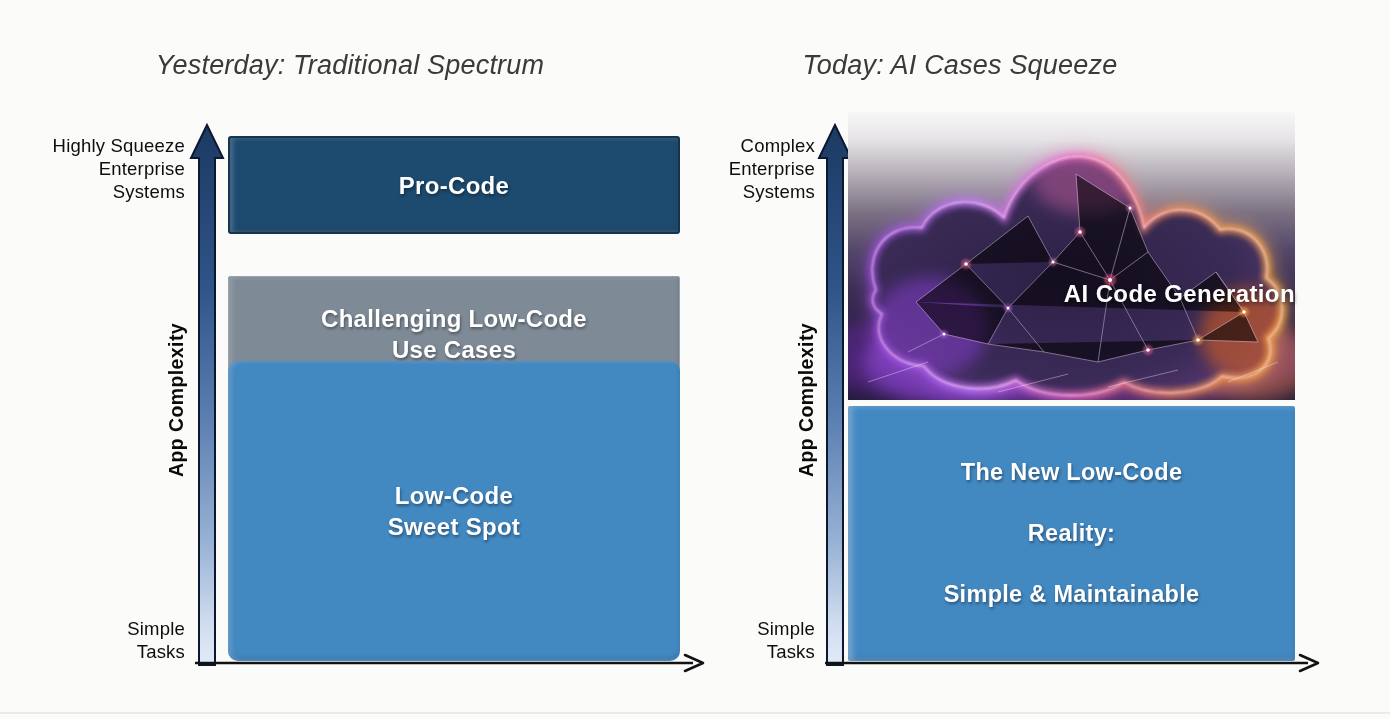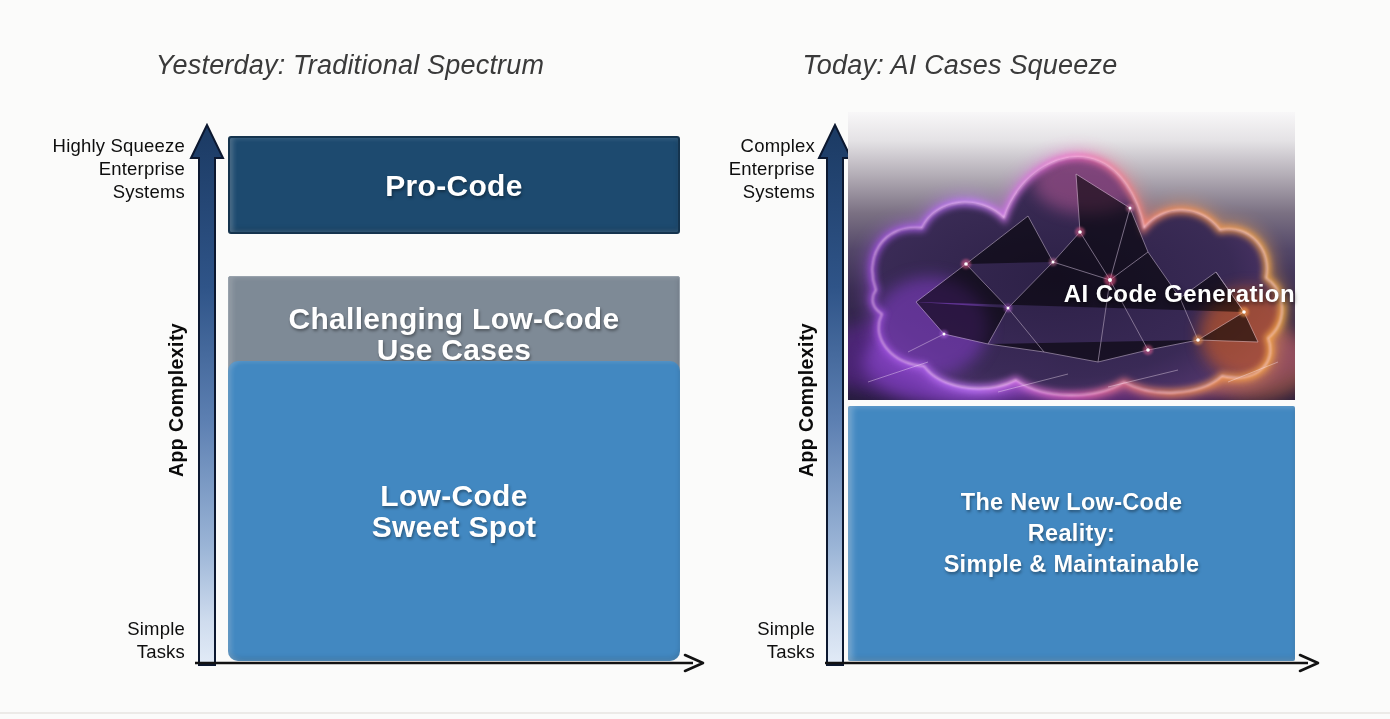--- a/index.html
+++ b/index.html
@@ -19,21 +19,21 @@
   .axis-name {
     position:absolute; font-size:19.5px; font-weight:bold; color:#0a0a0a;
     white-space:nowrap; transform:translate(-50%,-50%) rotate(-90deg);
     letter-spacing:.4px;
   }
   .arrow-svg, .xaxis-svg, .ai-svg { position:absolute; display:block; }
 
   .seg {
     position:absolute; left:228px; width:452px;
     display:flex; flex-direction:column; align-items:center; justify-content:center;
-    color:#fff; font-weight:bold; font-size:30px; line-height:31px;
+    color:#fff; font-weight:bold; font-size:24px; line-height:31px;
     text-align:center; text-shadow:1px 2px 3px rgba(0,0,0,.38);
     letter-spacing:.3px;
     box-shadow: inset 3px 0 5px rgba(255,255,255,.22), inset 0 -3px 5px rgba(0,0,0,.14);
   }
   .seg-pro   { top:136px; height:98px;  border:2px solid #15344e; border-radius:3px; }
   .seg-chal  { top:240px; height:116px; border:1px solid #98a2ac; border-radius:2px;margin-top:36px; }
   .seg-sweet { top:361px; height:300px; border-radius:10px; }
 
   .seg-right {
     position:absolute; left:848px; width:447px; top:406px; height:255px;
@@ -228,20 +228,20 @@
           <circle cx="396" cy="200" r="1.8" fill="#fff"></circle>
         <circle cx="282" cy="96" r="4" fill="#ff8fc0" opacity="0.40" filter="url(#b1)"></circle>
           <circle cx="282" cy="96" r="1.5" fill="#fff"></circle>
         <circle cx="96" cy="222" r="4" fill="#c06bf0" opacity="0.45" filter="url(#b1)"></circle>
           <circle cx="96" cy="222" r="1.5" fill="#fff"></circle>
       </g>
     </svg>
     <div class="ai-label">AI Code Generation</div>
   </div>
 
-  <div class="seg-right" style="background-color: rgb(66, 136, 193);">
+  <div class="seg-right" style="background-color: rgb(66, 136, 193); gap: 30px;">
     <div>The New Low-Code</div>
     <div>Reality:</div>
     <div>Simple &amp; Maintainable</div>
   </div>
 
   <div class="bottom-rule"></div>
 </div>
 
 </body></html>

